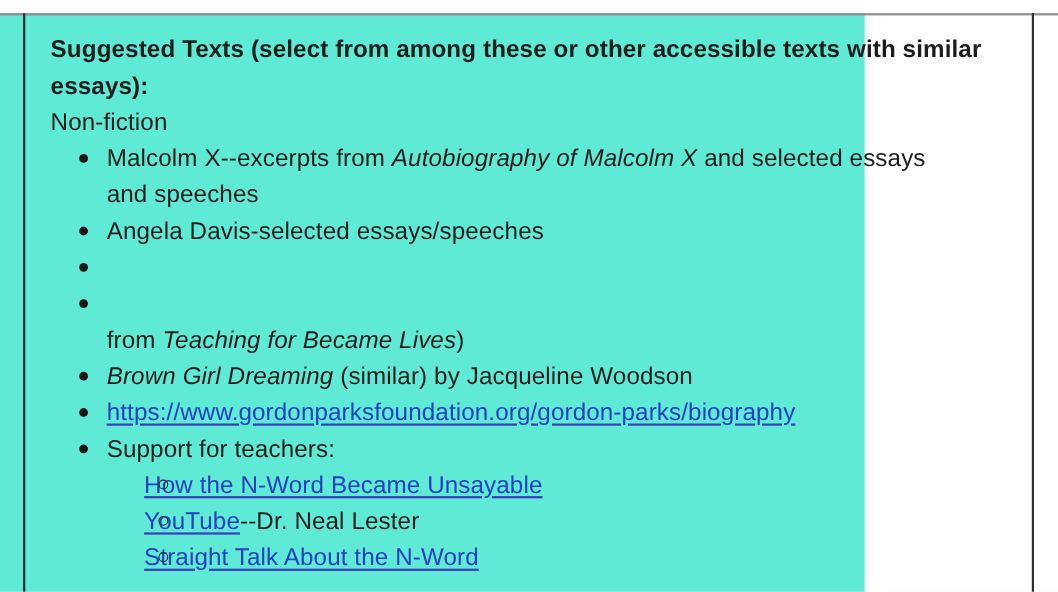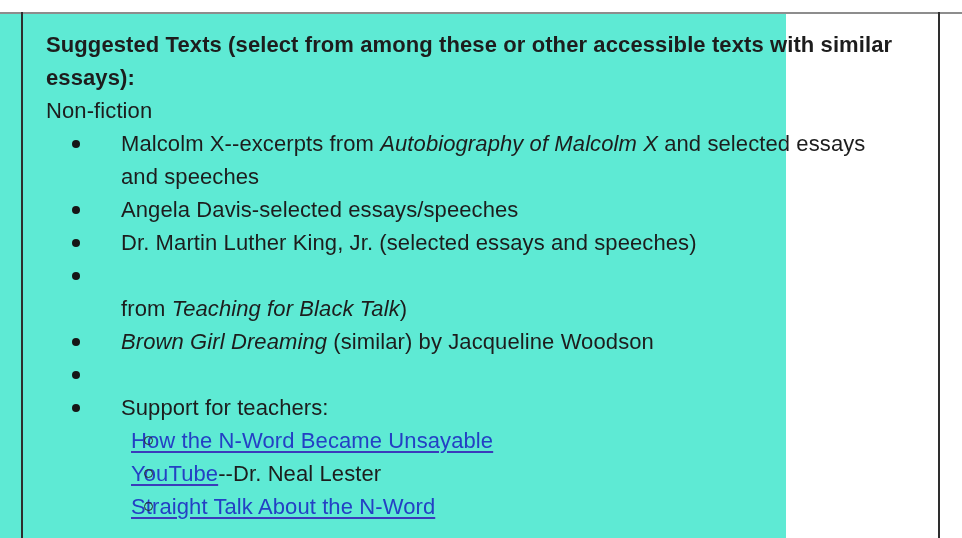--- a/index.html
+++ b/index.html
@@ -41,21 +41,21 @@
   .line {
     position: relative;
     height: 33px;
     line-height: 33px;
     font-size: 22px;
     color: #1d1d1d;
     white-space: nowrap;
     letter-spacing: 0.1px;
   }
   .pl0 { padding-left: 23px; }
-  .pl1 { padding-left: 98px; }
+  .pl1 { padding-left: 74px; }
   .pl2 { padding-left: 108px; }
   .bold { font-weight: bold; }
   .it { font-style: italic; }
   a.link, span.link {
     color: #2440c4;
     text-decoration: underline;
     text-decoration-color: #3b3bbb;
     text-underline-offset: 3px;
     cursor: pointer;
   }
@@ -94,36 +94,36 @@
     <div class="line pl1">
       <span class="disc"></span><span>Malcolm X--excerpts from </span><span class="it">Autobiography of Malcolm X</span><span> and selected essays</span>
     </div>
     <div class="line pl1">and speeches</div>
 
     <div class="line pl1">
       <span class="disc"></span><span>Angela Davis-selected essays/speeches</span>
     </div>
 
     <div class="line pl1">
-      <span class="disc"></span><span>Dr. Martin Luther King, Jr. (selected essays and speeches)</span>
+      <span class="disc"></span>
     </div>
 
     <div class="line pl1">
       <span class="disc"></span>
     </div>
     <div class="line pl1">
-      <span>from </span><span class="it">Teaching for Black Talk</span><span>)</span>
+      <span>from </span><span class="it">Teaching for Became Lives</span><span>)</span>
     </div>
 
     <div class="line pl1">
       <span class="disc"></span><span class="it">Brown Girl Dreaming</span><span> (similar) by Jacqueline Woodson</span>
     </div>
 
     <div class="line pl1">
-      <span class="disc"></span>
+      <span class="disc"></span><a class="link">https://www.gordonparksfoundation.org/gordon-parks/biography</a>
     </div>
 
     <div class="line pl1">
       <span class="disc"></span><span>Support for teachers:</span>
     </div>
 
     <div class="line pl2">
       <span class="circ"></span><a class="link">How the N-Word Became Unsayable</a>
     </div>
 

